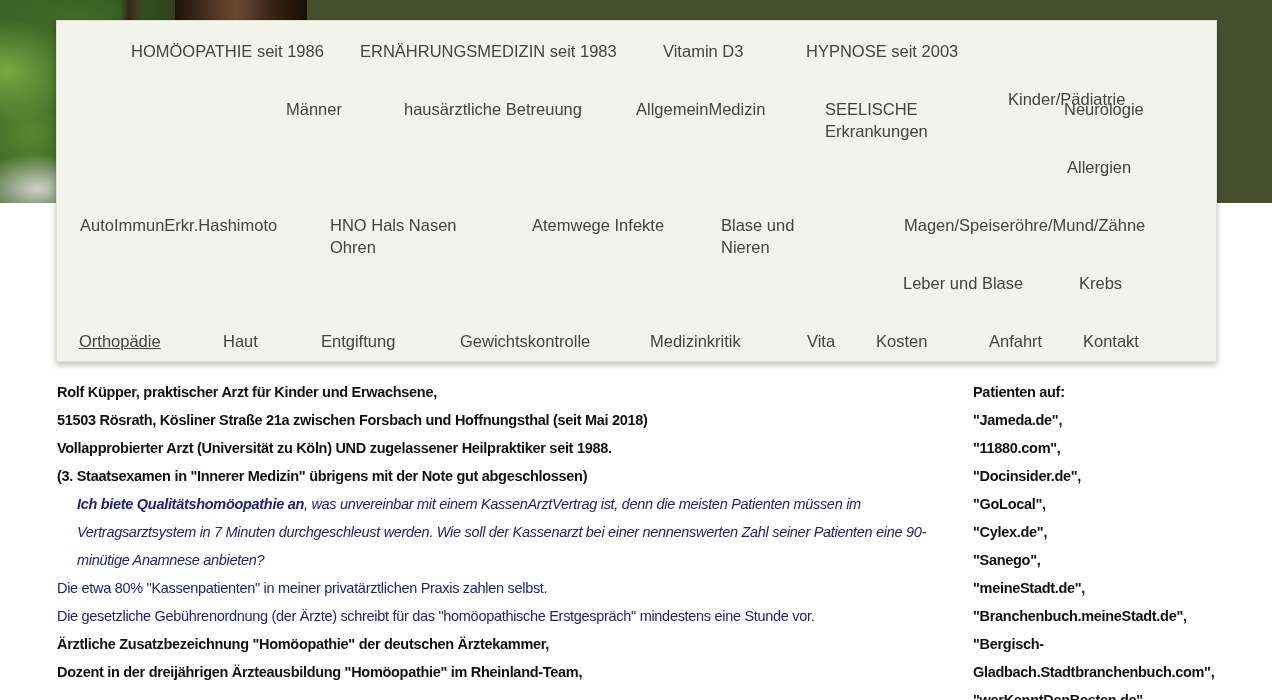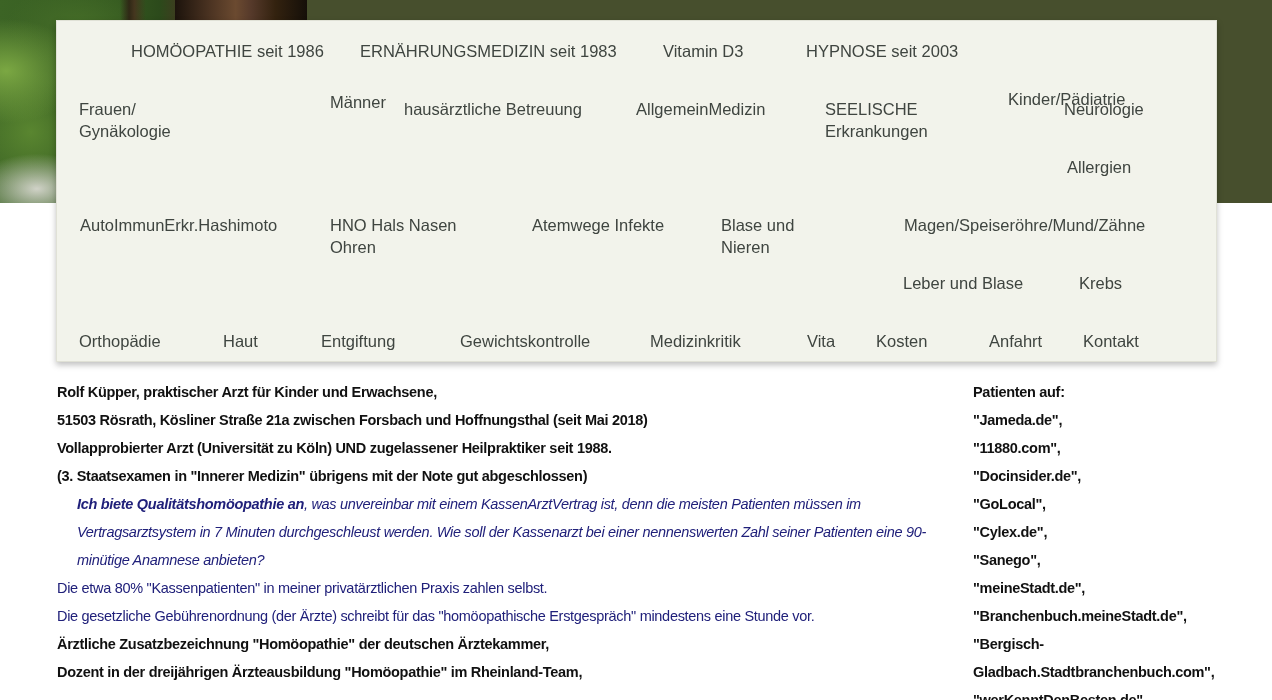--- a/index.html
+++ b/index.html
@@ -75,41 +75,39 @@
     </div>
   </div>
 
   <nav class="menu-panel">
     <a class="mi" style="left:74px;  top:19px;">HOMÖOPATHIE seit 1986</a>
     <a class="mi" style="left:303px; top:19px;">ERNÄHRUNGSMEDIZIN seit 1983</a>
     <a class="mi" style="left:606px; top:19px;">Vitamin D3</a>
     <a class="mi" style="left:749px; top:19px;">HYPNOSE seit 2003</a>
     <a class="mi" style="left:951px; top:19px;margin-top:48px;">Kinder/Pädiatrie</a>
 
-    <a class="mi" style="left:22px;  top:77px;">Frauen/
-Gynäkologie</a>
-    <a class="mi" style="left:229px; top:70px;margin-left:44px;">Männer</a>
+    <a class="mi" style="left:229px; top:77px;">Männer</a>
     <a class="mi" style="left:347px; top:77px;">hausärztliche Betreuung</a>
     <a class="mi" style="left:579px; top:77px;">AllgemeinMedizin</a>
     <a class="mi" style="left:768px; top:77px;">SEELISCHE
 Erkrankungen</a>
     <a class="mi" style="left:1007px;top:77px;">Neurologie</a>
     <a class="mi" style="left:1010px;top:135px;">Allergien</a>
 
     <a class="mi" style="left:23px;  top:193px;">AutoImmunErkr.Hashimoto</a>
     <a class="mi" style="left:273px; top:193px;">HNO Hals Nasen
 Ohren</a>
     <a class="mi" style="left:475px; top:193px;">Atemwege Infekte</a>
     <a class="mi" style="left:664px; top:193px;">Blase und
 Nieren</a>
     <a class="mi" style="left:847px; top:193px;">Magen/Speiseröhre/Mund/Zähne</a>
     <a class="mi" style="left:846px; top:251px;">Leber und Blase</a>
     <a class="mi" style="left:1022px;top:251px;">Krebs</a>
 
-    <a class="mi" style="left:22px;  top:309px;">Orthopädie</a>
+    <a class="mi" style="left:22px;  top:309px;text-decoration:underline;">Orthopädie</a>
     <a class="mi" style="left:166px; top:309px;">Haut</a>
     <a class="mi" style="left:264px; top:309px;">Entgiftung</a>
     <a class="mi" style="left:403px; top:309px;">Gewichtskontrolle</a>
     <a class="mi" style="left:593px; top:309px;">Medizinkritik</a>
     <a class="mi" style="left:750px; top:309px;">Vita</a>
     <a class="mi" style="left:819px; top:309px;">Kosten</a>
     <a class="mi" style="left:932px; top:309px;">Anfahrt</a>
     <a class="mi" style="left:1026px;top:309px;">Kontakt</a>
   </nav>
 

